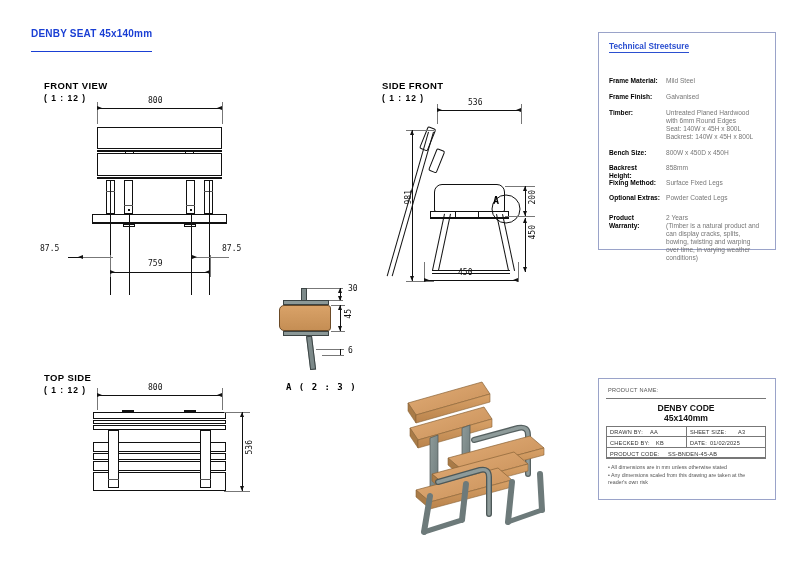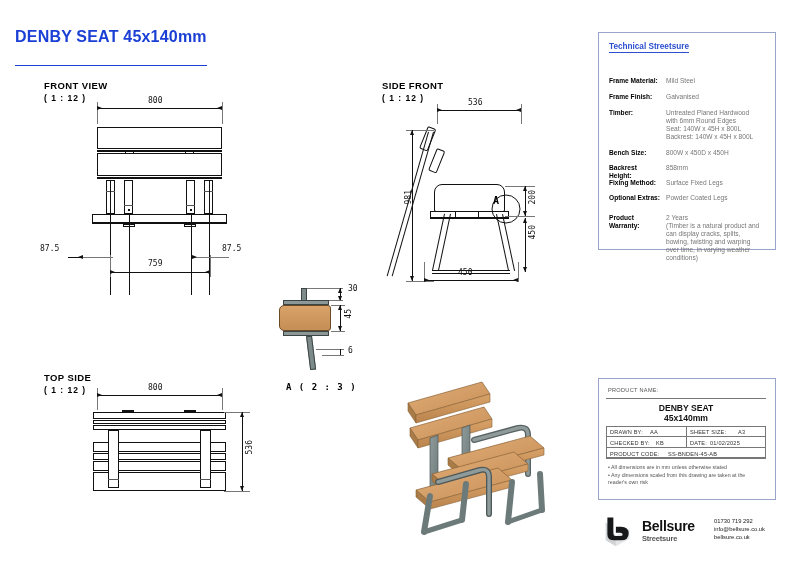--- a/index.html
+++ b/index.html
@@ -8,25 +8,25 @@
     background:#ffffff;
     font-family:"Liberation Sans", sans-serif;
     color:#000;
     overflow:hidden;
     position:relative;
   }
   .page{position:absolute;left:0;top:0;width:800px;height:566px;}
 
   
   #doc-title{
-    position:absolute;left:15px;top:28px;
-    font-size:16px;font-weight:bold;color:#1a3fd4;
+    position:absolute;left:31px;top:28px;
+    font-size:10px;font-weight:bold;color:#1a3fd4;
     letter-spacing:0.2px;
     border-bottom:1.4px solid #1a3fd4;
-    padding-bottom:19px;
+    padding-bottom:12px;
   }
 
   
   .view{position:absolute;}
   .view-title{font-size:9.5px;font-weight:bold;letter-spacing:.4px;white-space:nowrap;}
   .view-scale{font-size:8.5px;font-weight:bold;letter-spacing:1px;white-space:nowrap;margin-top:2px;}
   .dimtxt{position:absolute;font-size:8px;font-family:"DejaVu Sans Mono", monospace;color:#111;white-space:nowrap;}
   .dimtxt.v{writing-mode:vertical-rl;transform:rotate(180deg);}
   .ln{position:absolute;background:#111;}
   .ln.h{height:1px;}
@@ -401,21 +401,21 @@
 bowing, twisting and warping
 over time, in varying weather
 conditions)</span>
     </div>
   </div>
 
   <div id="tb-outer"></div>
   <div id="titleblock">
     <div id="tb-prodname-label">PRODUCT NAME:</div>
     <div id="tb-sep1"></div>
-    <div id="tb-name">DENBY SEAT</div>
+    <div id="tb-name">DENBY CODE</div>
     <div id="tb-name2">45x140mm</div>
 
     <div class="tbgrid"></div>
     <div class="tbline" style="left:0;top:50px;width:160px;height:1px;"></div>
     <div class="tbline" style="left:0;top:61px;width:160px;height:1px;"></div>
     <div class="tbline" style="left:0;top:72px;width:160px;height:1px;"></div>
     <div class="tbline" style="left:80px;top:40px;width:1px;height:21px;"></div>
 
     <div class="tbcell" style="left:4px;top:43px;">DRAWN BY:</div>
     <div class="tbcell" style="left:44px;top:43px;">AA</div>
@@ -429,26 +429,14 @@
 
     <div class="tbcell" style="left:4px;top:64.5px;">PRODUCT CODE:</div>
     <div class="tbcell" style="left:62px;top:64.5px;">SS-BNDEN-45-AB</div>
 
     <div id="tb-notes">
       <div>• <span>All dimensions are in mm unless otherwise stated</span></div>
       <div>• <span>Any dimensions scaled from this drawing are taken at the reader's own risk</span></div>
     </div>
   </div>
 
-  <div id="logo-block">
-    <svg id="logo-mark" viewBox="0 0 40 40">
-      <polygon points="2,9 2,31 14,38 14,26 2,9" fill="#cfd3d6"></polygon>
-      <polygon points="14,26 14,38 30,29 30,17 14,26" fill="#e3e6e8"></polygon>
-      <path d="M4,4 L4,24 Q4,31 12,31 L20,31 Q29,31 29,23 Q29,15 20,15 L14,15 L14,22 L19,22 Q22,22 22,24 Q22,26 19,26 L14,26 Q11,26 11,23 L11,4 Z" fill="#17181a"></path>
-    </svg>
-    <div id="logo-name">Bellsure</div>
-    <div id="logo-sub">Streetsure</div>
-    <div class="contact" style="top:6px;">01730 719 292</div>
-    <div class="contact" style="top:14px;">info@bellsure.co.uk</div>
-    <div class="contact" style="top:22px;">bellsure.co.uk</div>
-  </div>
 
 </div>
 
 </body></html>

